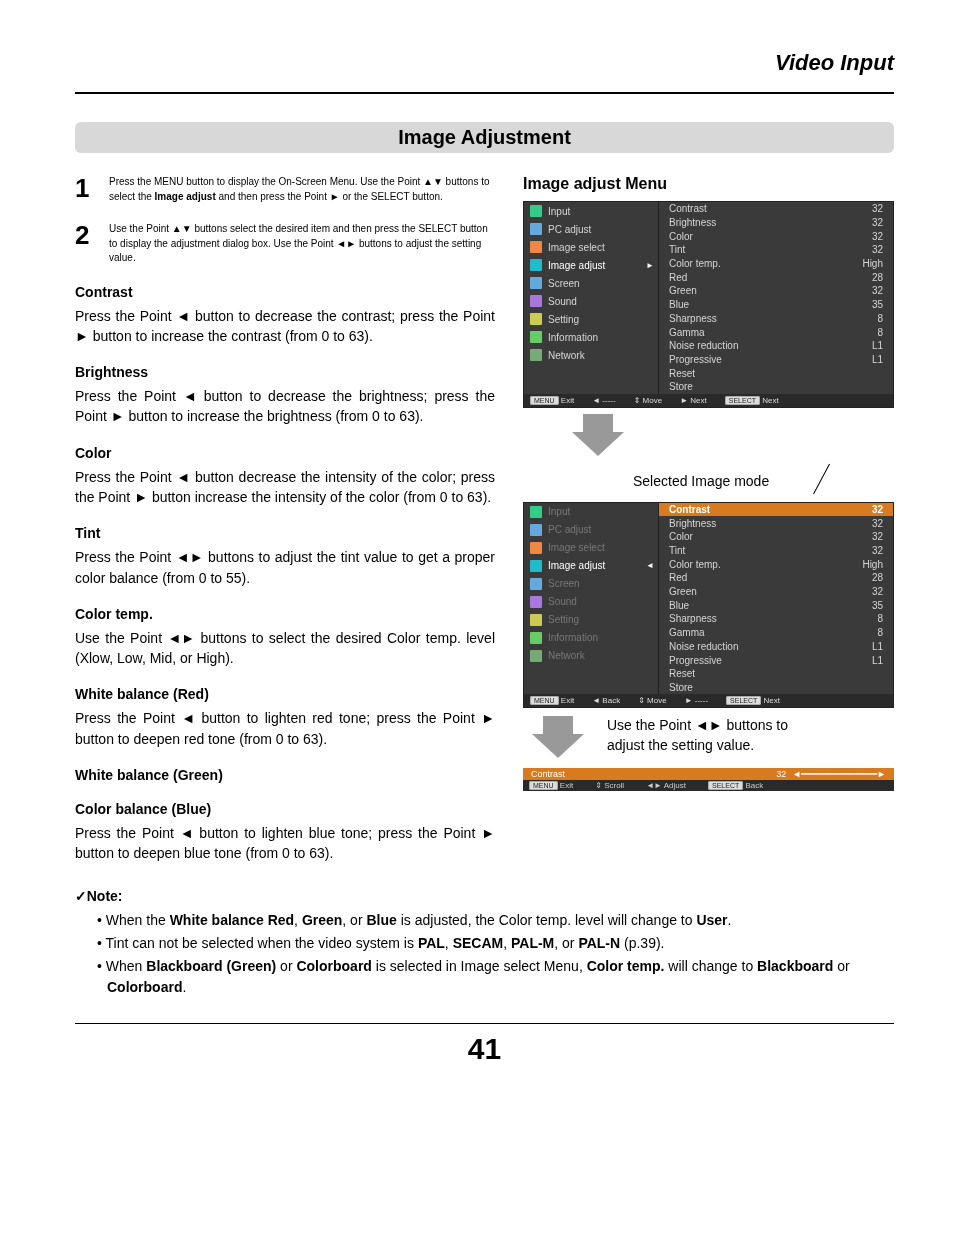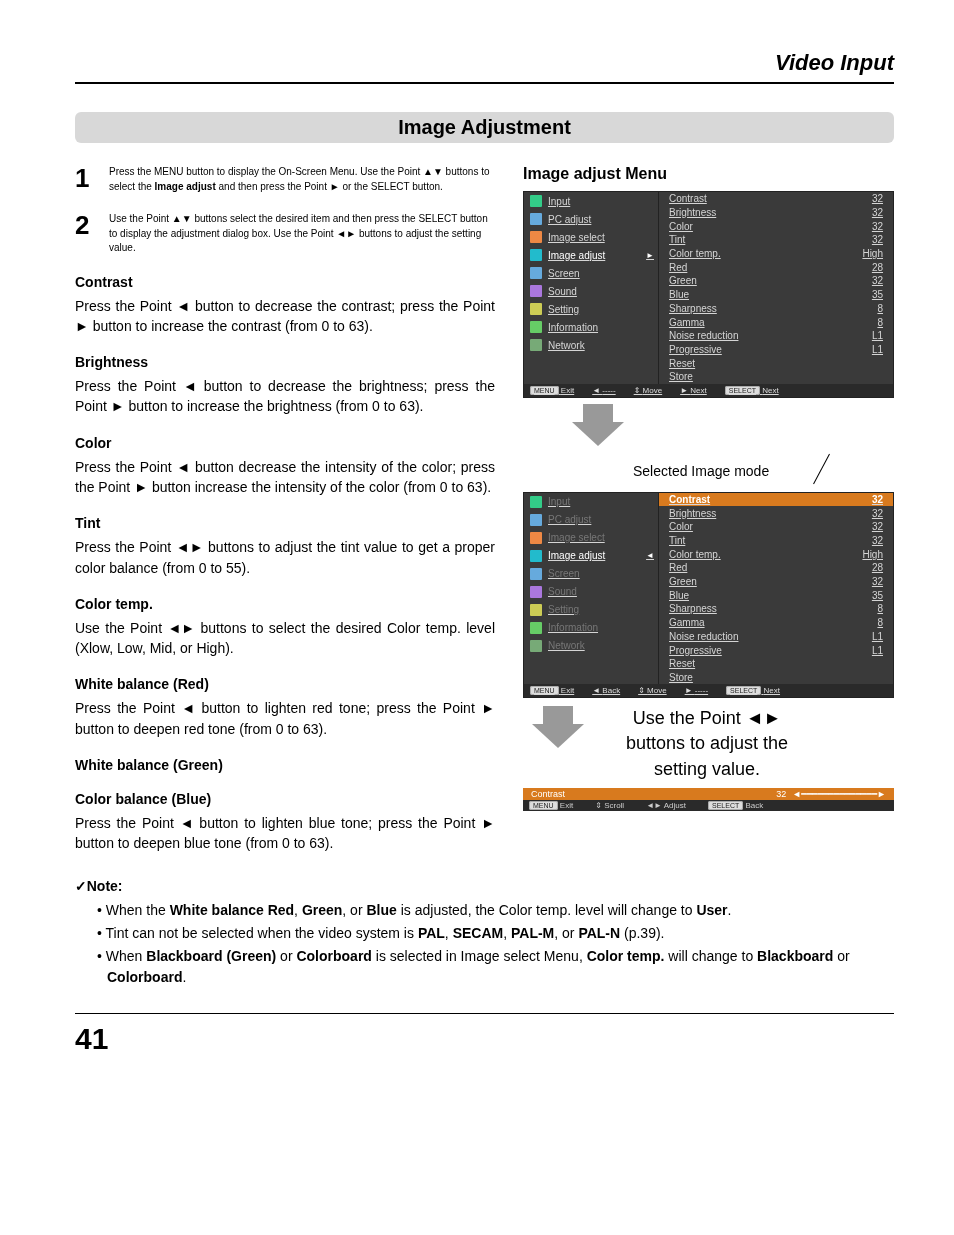--- a/index.html
+++ b/index.html
@@ -1,62 +1,62 @@
 <!DOCTYPE html>
 <html><head>
 <meta charset="utf-8">
 <style>
   * { box-sizing: border-box; margin: 0; padding: 0; }
   body { font-family: Arial, Helvetica, sans-serif; background: #fff; width: 954px; height: 1235px; position: relative; color: #000; }
   .page { padding: 50px 60px 40px 75px; }
-  .header-title { text-align: right; font-size: 22px; font-weight: bold; font-style: italic; margin-bottom: 6px; }
+  .header-title { text-align: right; font-size: 22px; font-weight: bold; font-style: italic; margin-bottom: 16px; }
   .rule { border-top: 2px solid #000; margin-bottom: 28px; }
   .section-bar { background: #d8d8d8; border-radius: 6px; text-align: center; font-size: 20px; font-weight: bold; padding: 4px 0; margin-bottom: 22px; }
   .two-col { display: flex; gap: 28px; }
   .left-col { flex: 0 0 420px; }
   .right-col { flex: 1; }
   .step { display: flex; margin-bottom: 18px; }
   .step-num { font-size: 26px; font-weight: bold; width: 34px; flex-shrink:0; line-height:1; }
   .step-body { font-size: 10px; line-height: 1.45; }
   .subhead { font-size: 14px; font-weight: bold; margin-top: 18px; margin-bottom: 6px; }
   .para { font-size: 14px; line-height: 1.45; text-align: justify; }
   .right-head { font-size: 16px; font-weight: bold; margin-bottom: 8px; }
-  .menu-panel { background: #3a3a3a; color: #d5d5d5; font-size: 10px; border: 1px solid #222; text-decoration: underline; }
+  .menu-panel { background: #3a3a3a; color: #d5d5d5; font-size: 10px; border: 1px solid #222; }
   .menu-row { display:flex; }
   .menu-left { width: 135px; border-right:1px solid #222; }
   .menu-right { flex:1; position:relative; }
   .menu-item { display:flex; align-items:center; height:18px; padding:0 4px 0 6px; }
   .menu-item .ic { width:12px; height:12px; background:#888; margin-right:6px; display:inline-block; border-radius:1px;}
   .menu-item.sel { color:#fff; }
   .menu-item.sel .arrow-r { margin-left:auto; font-size:8px; }
   .right-item { display:flex; align-items:center; height:13.7px; padding:0 10px; }
   .right-item .val { margin-left:auto; }
   .right-item.highlight { background:#d87a1e; color:#fff; font-weight:bold; }
   .footer-bar { display:flex; background:#2a2a2a; color:#ddd; font-size:8px; padding:2px 6px; align-items:center; gap:18px; }
   .footer-bar .box { border:1px solid #aaa; padding:0 3px; border-radius:2px; background:#ddd; color:#222; font-size:7px; }
   .arrow-wrap { position:relative; height:46px; margin:6px 0 2px 0;}
   .arrow-wrap .stem { width:30px; height:18px; background:#999; margin:0 auto; }
   .arrow-wrap .head { width:0; height:0; border-left:26px solid transparent; border-right:26px solid transparent; border-top:24px solid #999; margin:0 auto; }
   .sel-label { display:flex; align-items:center; gap:10px; margin:6px 0 6px 110px; font-size:14px; }
   .sel-line { position:relative; width:96px; height:30px; }
   .sel-line::after{ content:""; position:absolute; left:50px; top:-2px; width:1px; height:34px; background:#000; transform:rotate(28deg); transform-origin:top;}
   .caption-row { display:flex; align-items:flex-start; gap:14px; margin-top:8px;}
   .caption-row .arrow-wrap { margin:0; width:70px;}
-  .caption-row .cap-text { font-size:18px; line-height:1.4; max-width:200px;text-align:center;}
+  .caption-row .cap-text { font-size:14px; line-height:1.4; max-width:200px;}
   .mini-bar { background:#d87a1e; color:#fff; font-size:9px; padding:1px 8px; display:flex; align-items:center; }
   .mini-bar .spacer { flex:1; }
   .mini-foot { background:#2a2a2a; color:#ccc; font-size:8px; padding:1px 6px; display:flex; gap:22px; align-items:center;}
   .mini-foot .box { border:1px solid #aaa; padding:0 3px; border-radius:2px; background:#ddd; color:#222; font-size:7px; }
   .note-head { font-size:14px; font-weight:bold; margin-top:24px; }
   .note-check { font-family: Arial; }
   .note-list { font-size:14px; line-height:1.45; margin:6px 0 0 22px; }
   .note-list li { list-style:none; text-indent:-10px; padding-left:10px; margin-bottom:3px;}
   .note-list li::before { content:"• "; }
   .page-foot-rule { border-top:1px solid #000; margin-top:26px; }
-  .page-num { text-align:left; font-size:30px; font-weight:bold; margin-top:8px; }
+  .page-num { text-align:center; font-size:30px; font-weight:bold; margin-top:8px; }
   .bold { font-weight:bold; }
   .ic.g{background:#3c8;} .ic.b{background:#6ad;} .ic.o{background:#e84;} .ic.c{background:#2bc;} .ic.p{background:#a7d;} .ic.y{background:#cc5;} .ic.i{background:#6c6;} .ic.n{background:#7a7;}
 </style>
 </head>
 <body>
 
 <div class="page">
   <div class="header-title">Video Input</div>
   <div class="rule"></div>
   <div class="section-bar">Image Adjustment</div>

